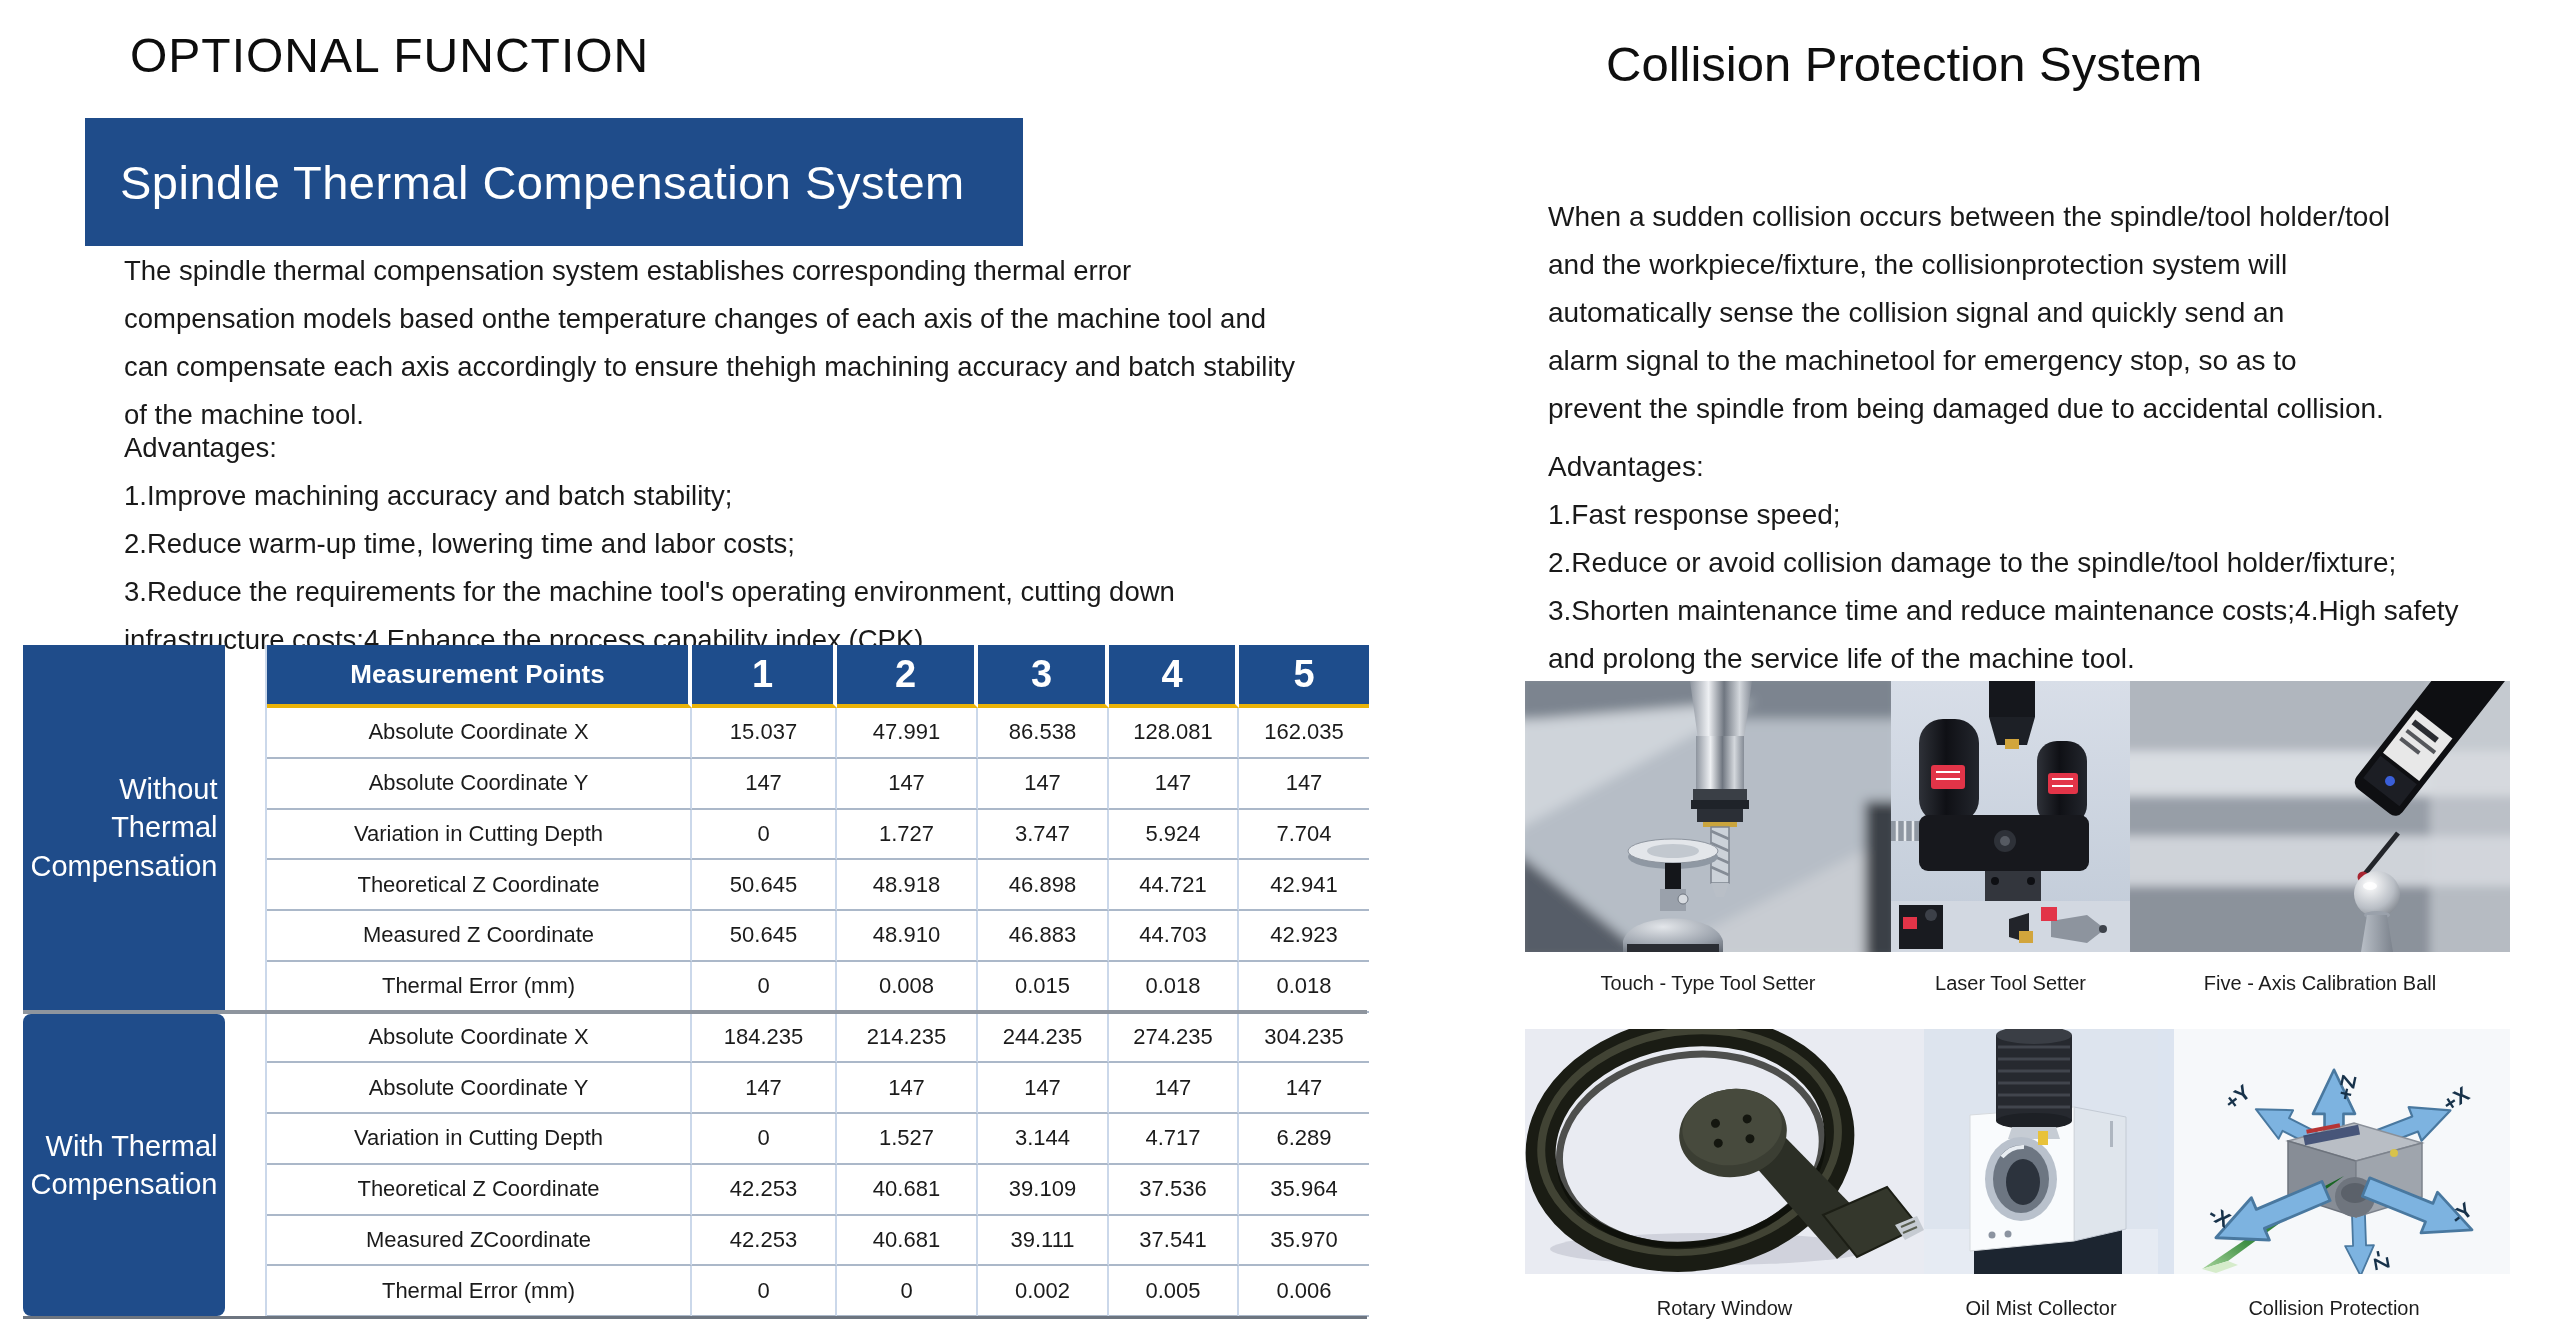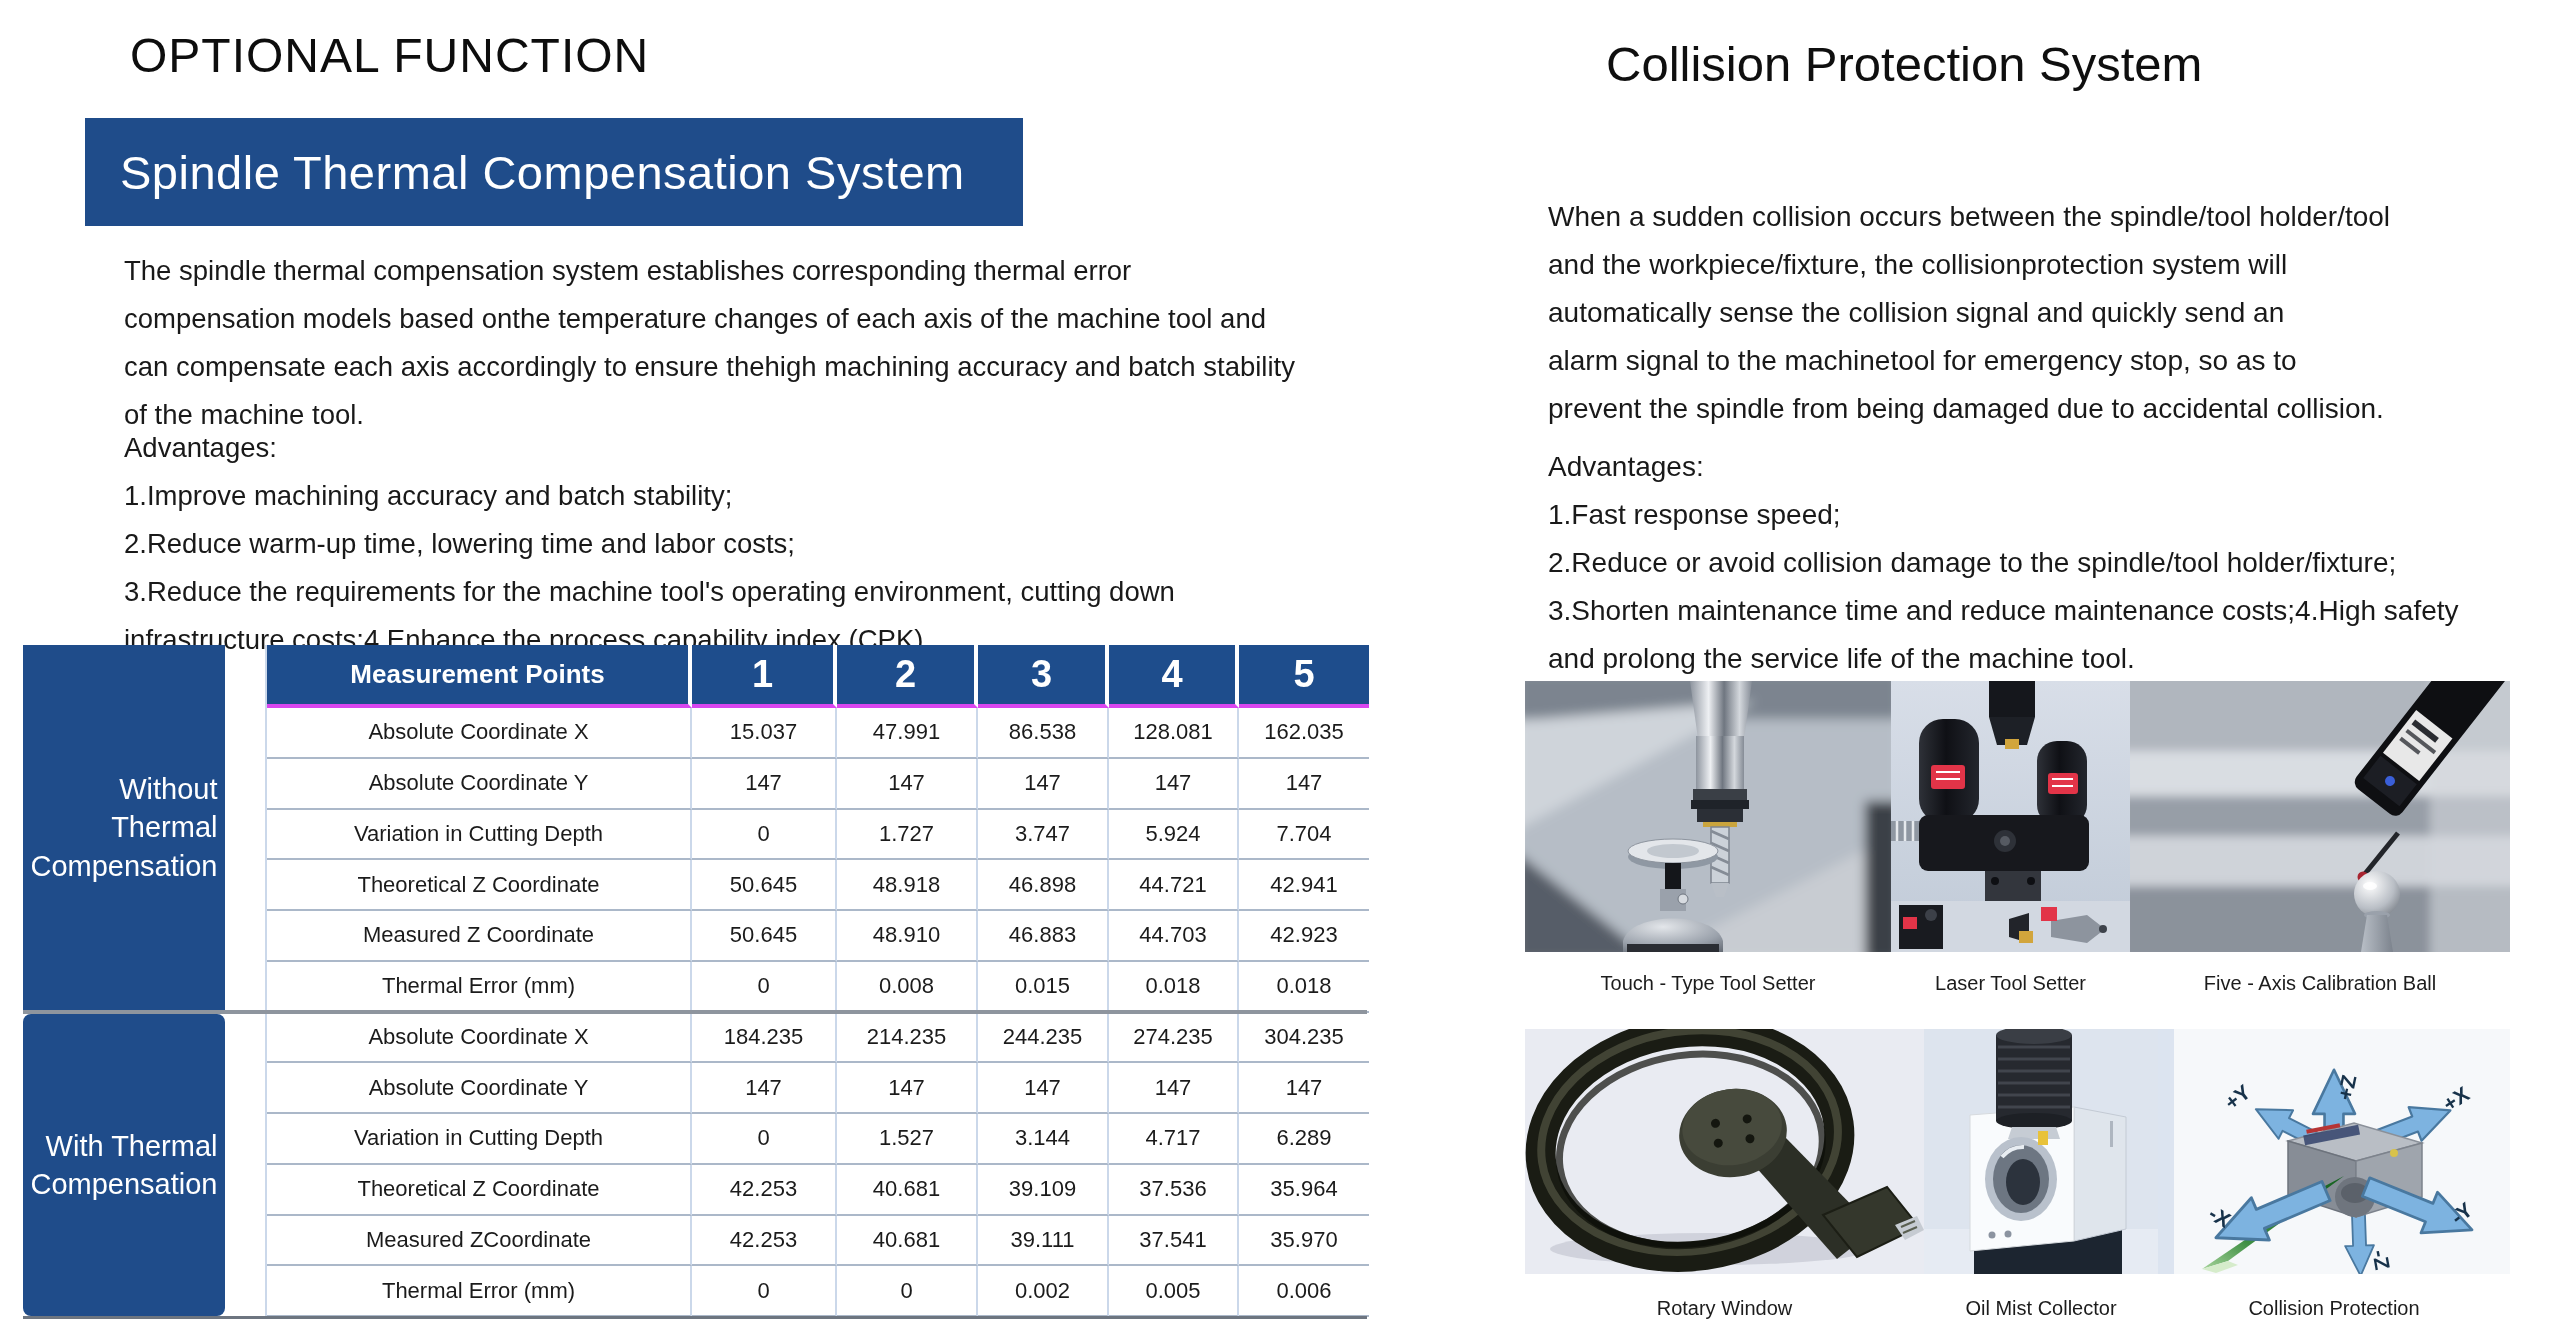--- a/index.html
+++ b/index.html
@@ -2,39 +2,39 @@
 <html><head>
 <meta charset="utf-8">
 <style>
   html,body{margin:0;padding:0;background:#ffffff;}
   body{width:2560px;height:1342px;position:relative;overflow:hidden;
        font-family:"Liberation Sans","DejaVu Sans",sans-serif;color:#1a1a1a;}
   .abs{position:absolute;}
 
   
   #left-title{left:130px;top:28px;font-size:48px;font-weight:500;color:#0d0d0d;letter-spacing:1px;}
-  #banner{left:85px;top:118px;width:938px;height:108px;background:#1F4C8A;
+  #banner{left:85px;top:118px;width:938px;height:128px;background:#1F4C8A;
           display:flex;align-items:center;}
   #banner .banner-text{padding-left:35px;font-size:47px;color:#ffffff;font-weight:400;letter-spacing:0.5px;}
   .para{white-space:pre-line;font-size:27.5px;line-height:48px;color:#191919;}
   #left-para{left:124px;top:247px;width:1400px;}
   #left-adv{left:124px;top:424px;width:1400px;}
 
   
   .tblock{left:23px;width:202px;background:#1F4C8A;color:#ffffff;display:flex;
           align-items:center;justify-content:center;text-align:right;
           white-space:pre-line;font-size:29px;line-height:1.32;font-weight:400;}
   #tblock1{top:645px;height:365px;}
   #tblock2{top:1014px;height:302px;border-radius:8px;}
   #table-main{left:265px;top:645px;width:1102px;display:grid;
               grid-template-columns:425px 145px 141px 131px 130px 130px;
               grid-template-rows:63px repeat(12,50.75px);
               border-left:2px solid #cbd8ea;background:#ffffff;}
   .th{background:#1E4D8C;color:#ffffff;display:flex;align-items:center;justify-content:center;
-      border-right:4px solid #ffffff;border-bottom:4px solid #d946ef;}
+      border-right:4px solid #ffffff;border-bottom:4px solid #eab308;}
   .th-label{font-size:26px;font-weight:700;}
   .th-num{font-size:38px;font-weight:700;}
   #table-main > .th:nth-child(6){border-right:none;}
   .td{background:#ffffff;display:flex;align-items:center;justify-content:center;
       font-size:22px;color:#1b1b1b;border-right:2px solid #cbd8ea;border-bottom:2px solid #abb8c9;}
   #table-main > .td:nth-child(6n){border-right:none;}
   #tbl-divider{left:23px;top:1010px;width:1344px;height:4px;background:#8e959e;}
   #tbl-bottom{left:23px;top:1316px;width:1344px;height:3px;background:#6d7580;}
 
   

